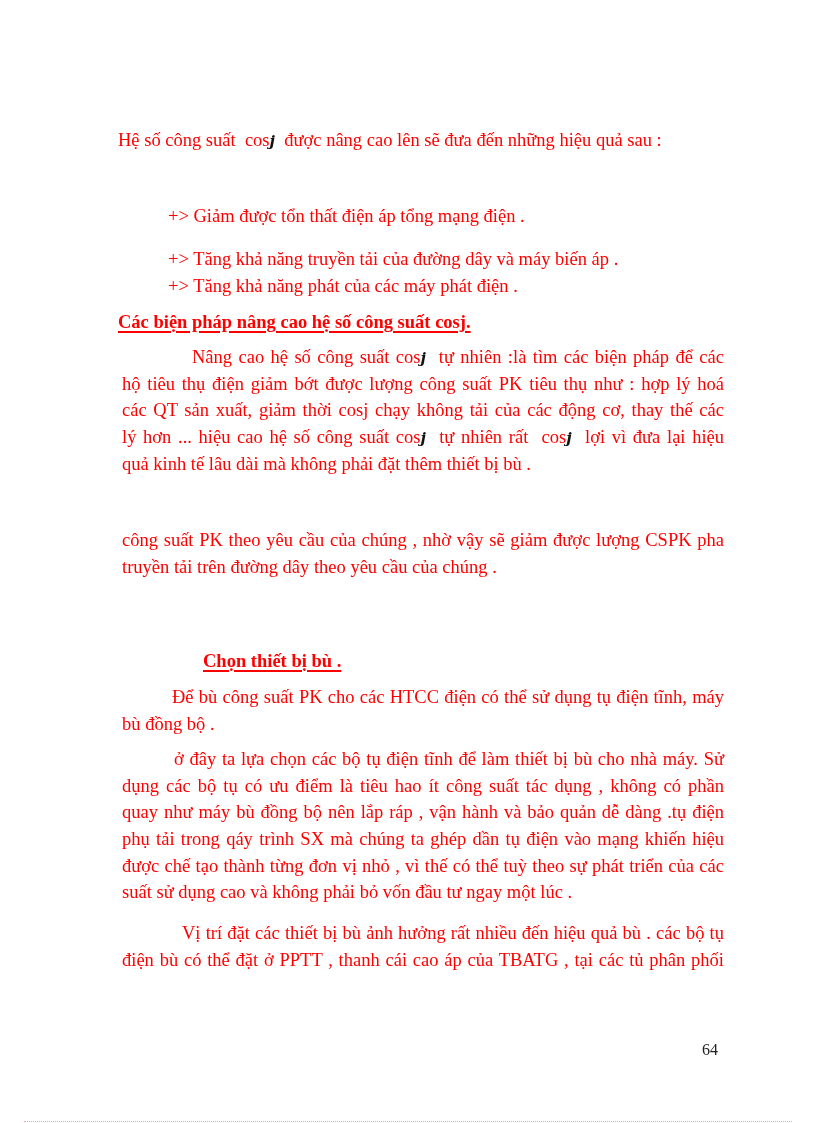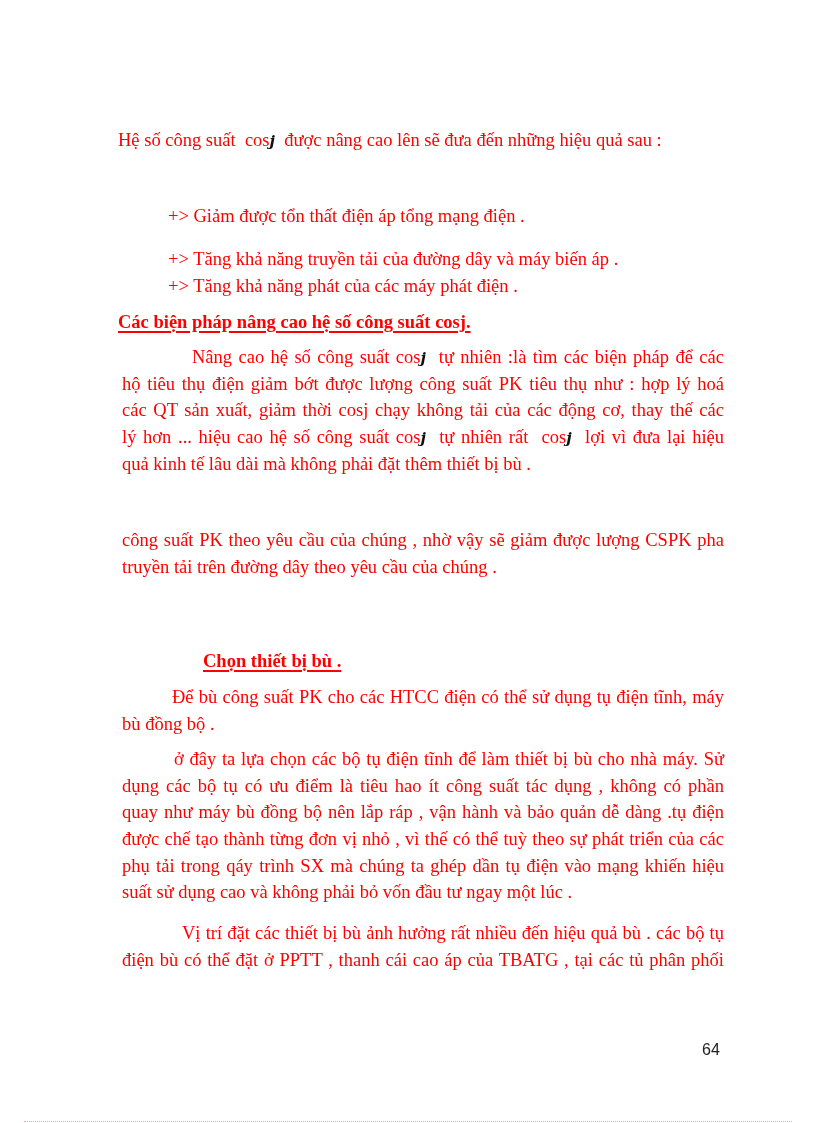--- a/index.html
+++ b/index.html
@@ -54,21 +54,21 @@
       color: #111111;
       font-style: italic;
       font-weight: bold;
       font-family: "DejaVu Serif", serif;
       font-size: 15px;
     }
     .page-number {
       position: absolute;
       left: 702px;
       top: 1041px;
-      font-family: Liberation Sans, sans-serif;
+      font-family: Liberation Serif, serif;
       font-size: 16px;
       color: #222222;
     }
     .bottom-dots {
       position: absolute;
       left: 24px;
       right: 24px;
       top: 1121px;
       border-top: 1px dotted #f4a6a6;
     }
@@ -105,22 +105,22 @@
 
   <div class="body-block" style="top:684px;">
     <span class="l" style="padding-left:50px;">Để bù công suất PK cho các HTCC điện có thể sử dụng tụ điện tĩnh, máy</span>
     <span class="l last">bù đồng bộ .</span>
   </div>
 
   <div class="body-block" style="top:746px;">
     <span class="l" style="padding-left:52px;">ở đây ta lựa chọn các bộ tụ điện tĩnh để làm thiết bị bù cho nhà máy. Sử</span>
     <span class="l">dụng các bộ tụ có ưu điểm là tiêu hao ít công suất tác dụng , không có phần</span>
     <span class="l">quay như máy bù đồng bộ nên lắp ráp , vận hành và bảo quản dễ dàng .tụ điện</span>
+    <span class="l">phụ tải trong qáy trình SX mà chúng ta ghép dần tụ điện vào mạng khiến hiệu</span>
     <span class="l">được chế tạo thành từng đơn vị nhỏ , vì thế có thể tuỳ theo sự phát triển của các</span>
-    <span class="l">phụ tải trong qáy trình SX mà chúng ta ghép dần tụ điện vào mạng khiến hiệu</span>
     <span class="l last">suất sử dụng cao và không phải bỏ vốn đầu tư ngay một lúc .</span>
   </div>
 
   <div class="body-block" style="top:920px;">
     <span class="l" style="padding-left:60px;">Vị trí đặt các thiết bị bù ảnh hưởng rất nhiều đến hiệu quả bù . các bộ tụ</span>
     <span class="l">điện bù có thể đặt ở PPTT , thanh cái cao áp của TBATG , tại các tủ phân phối</span>
   </div>
 
   <div class="page-number">64</div>
 

